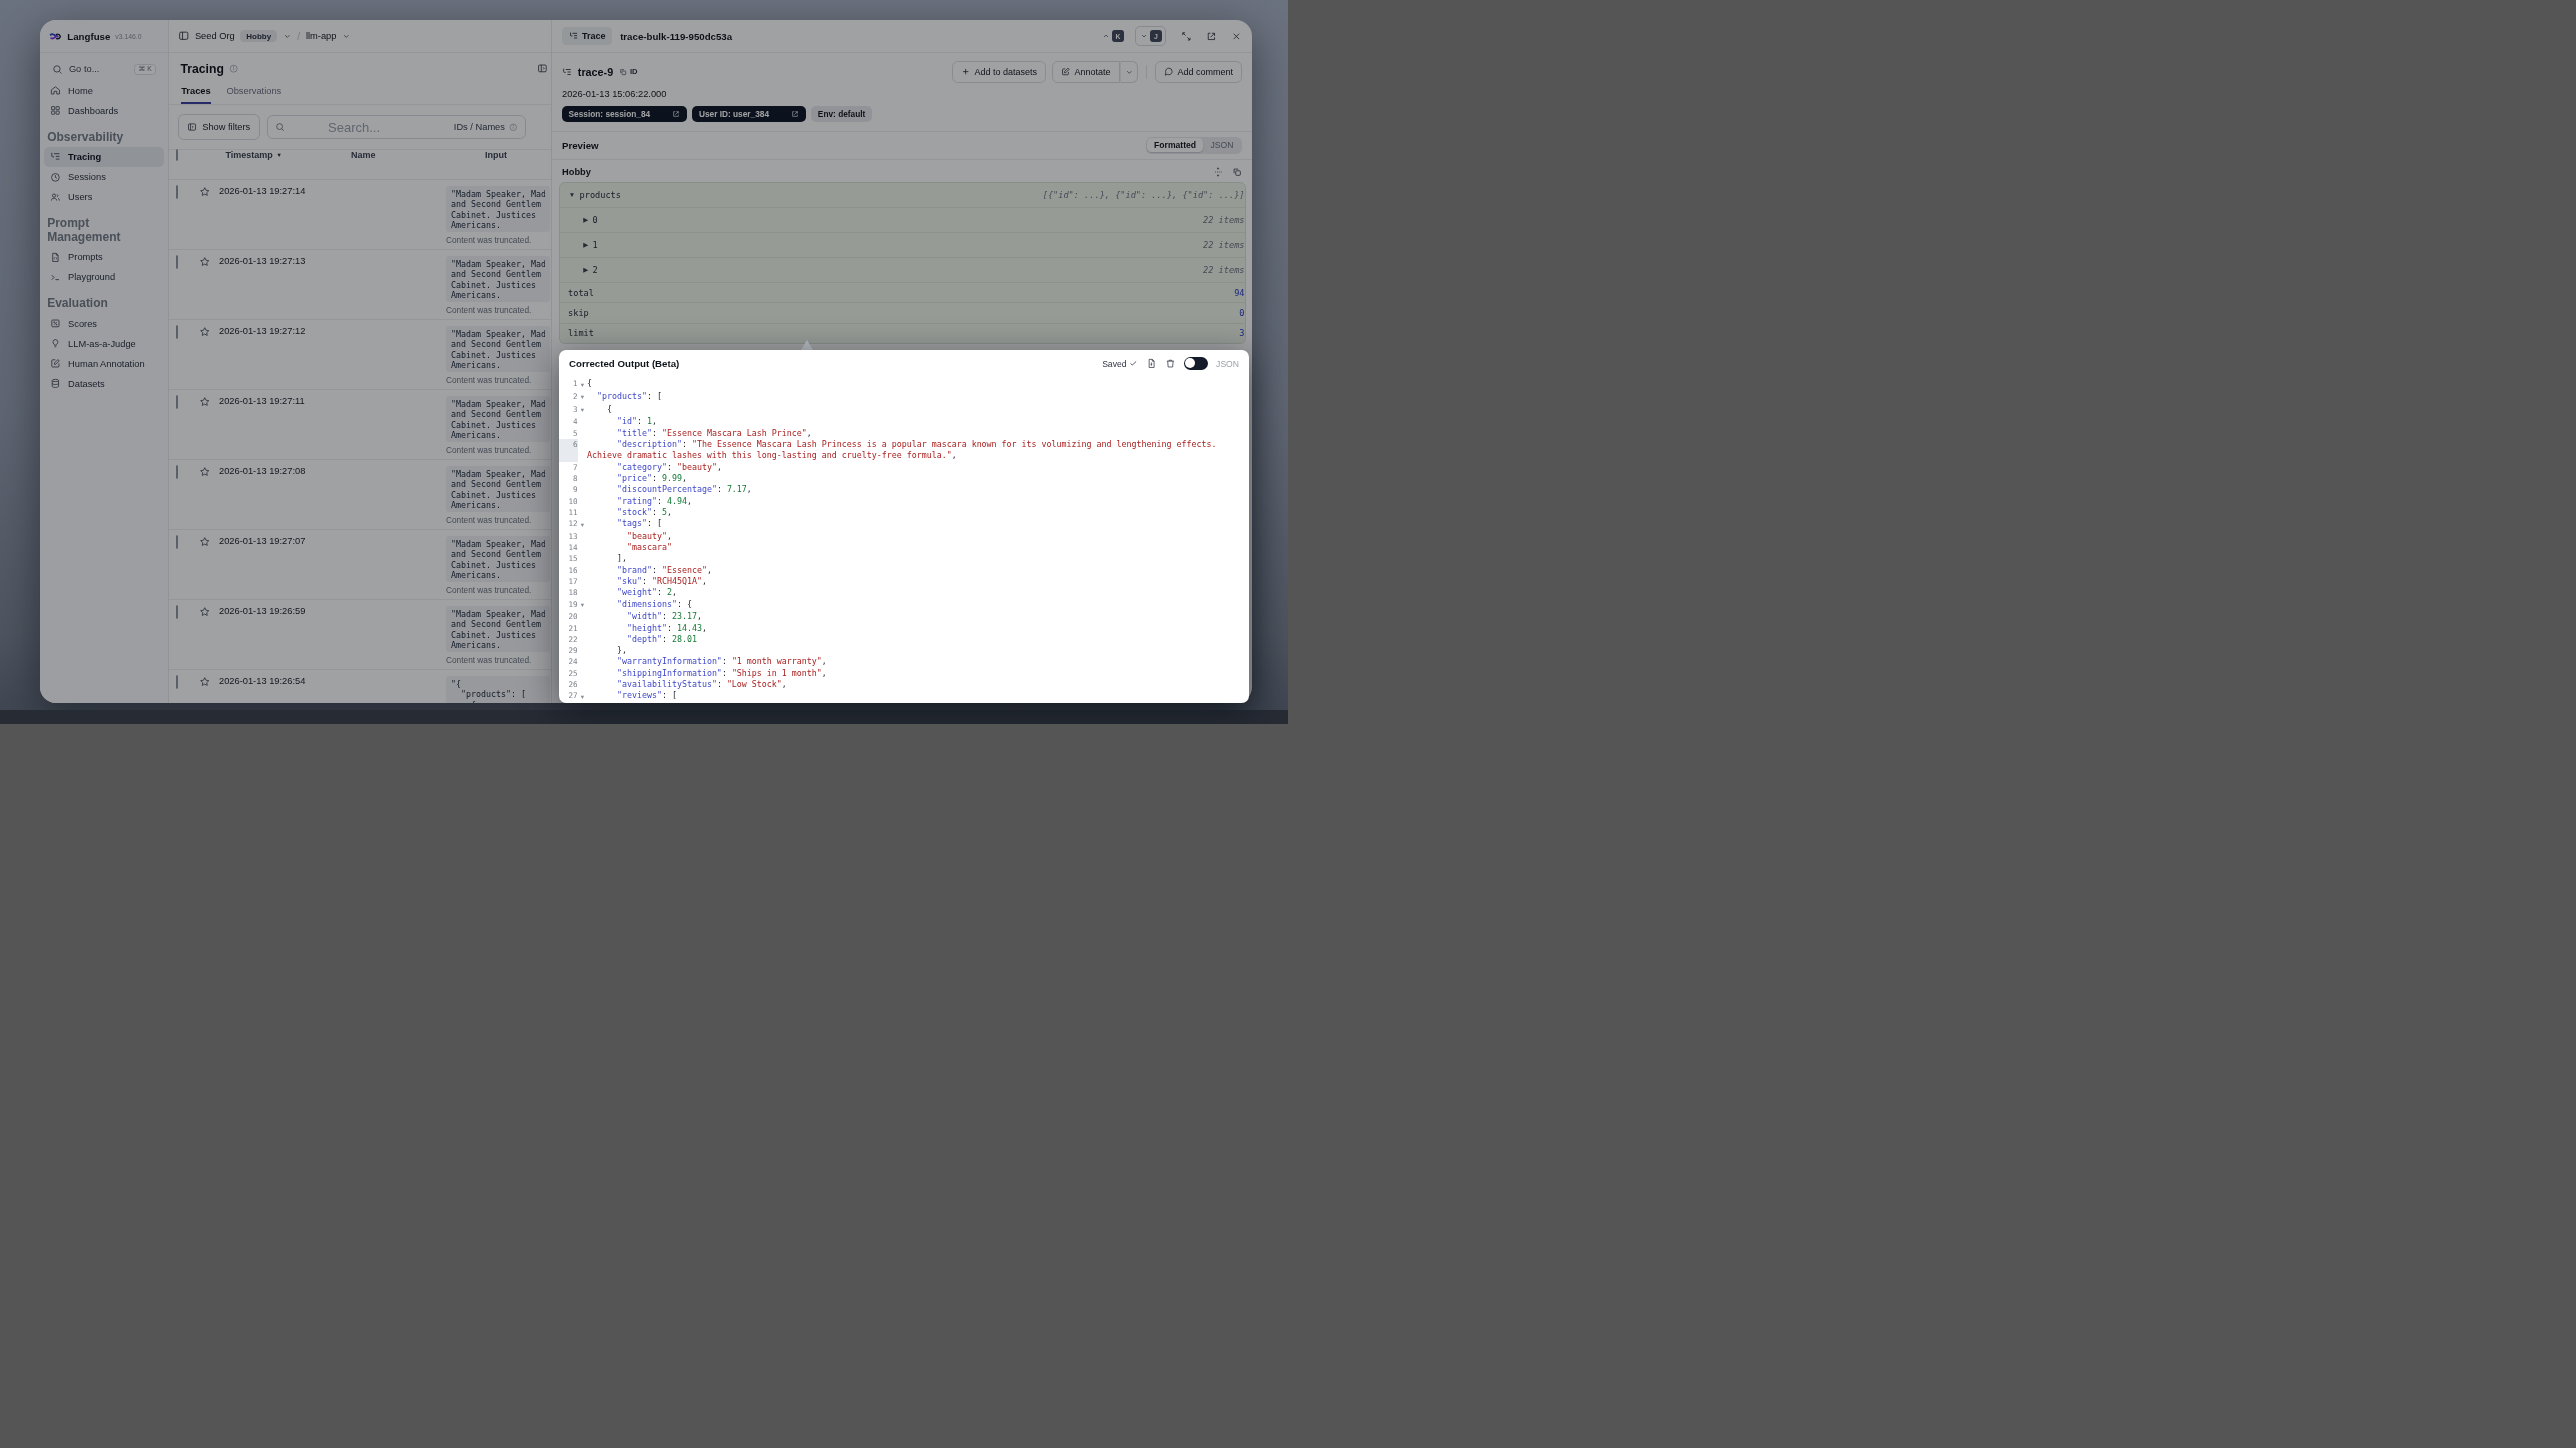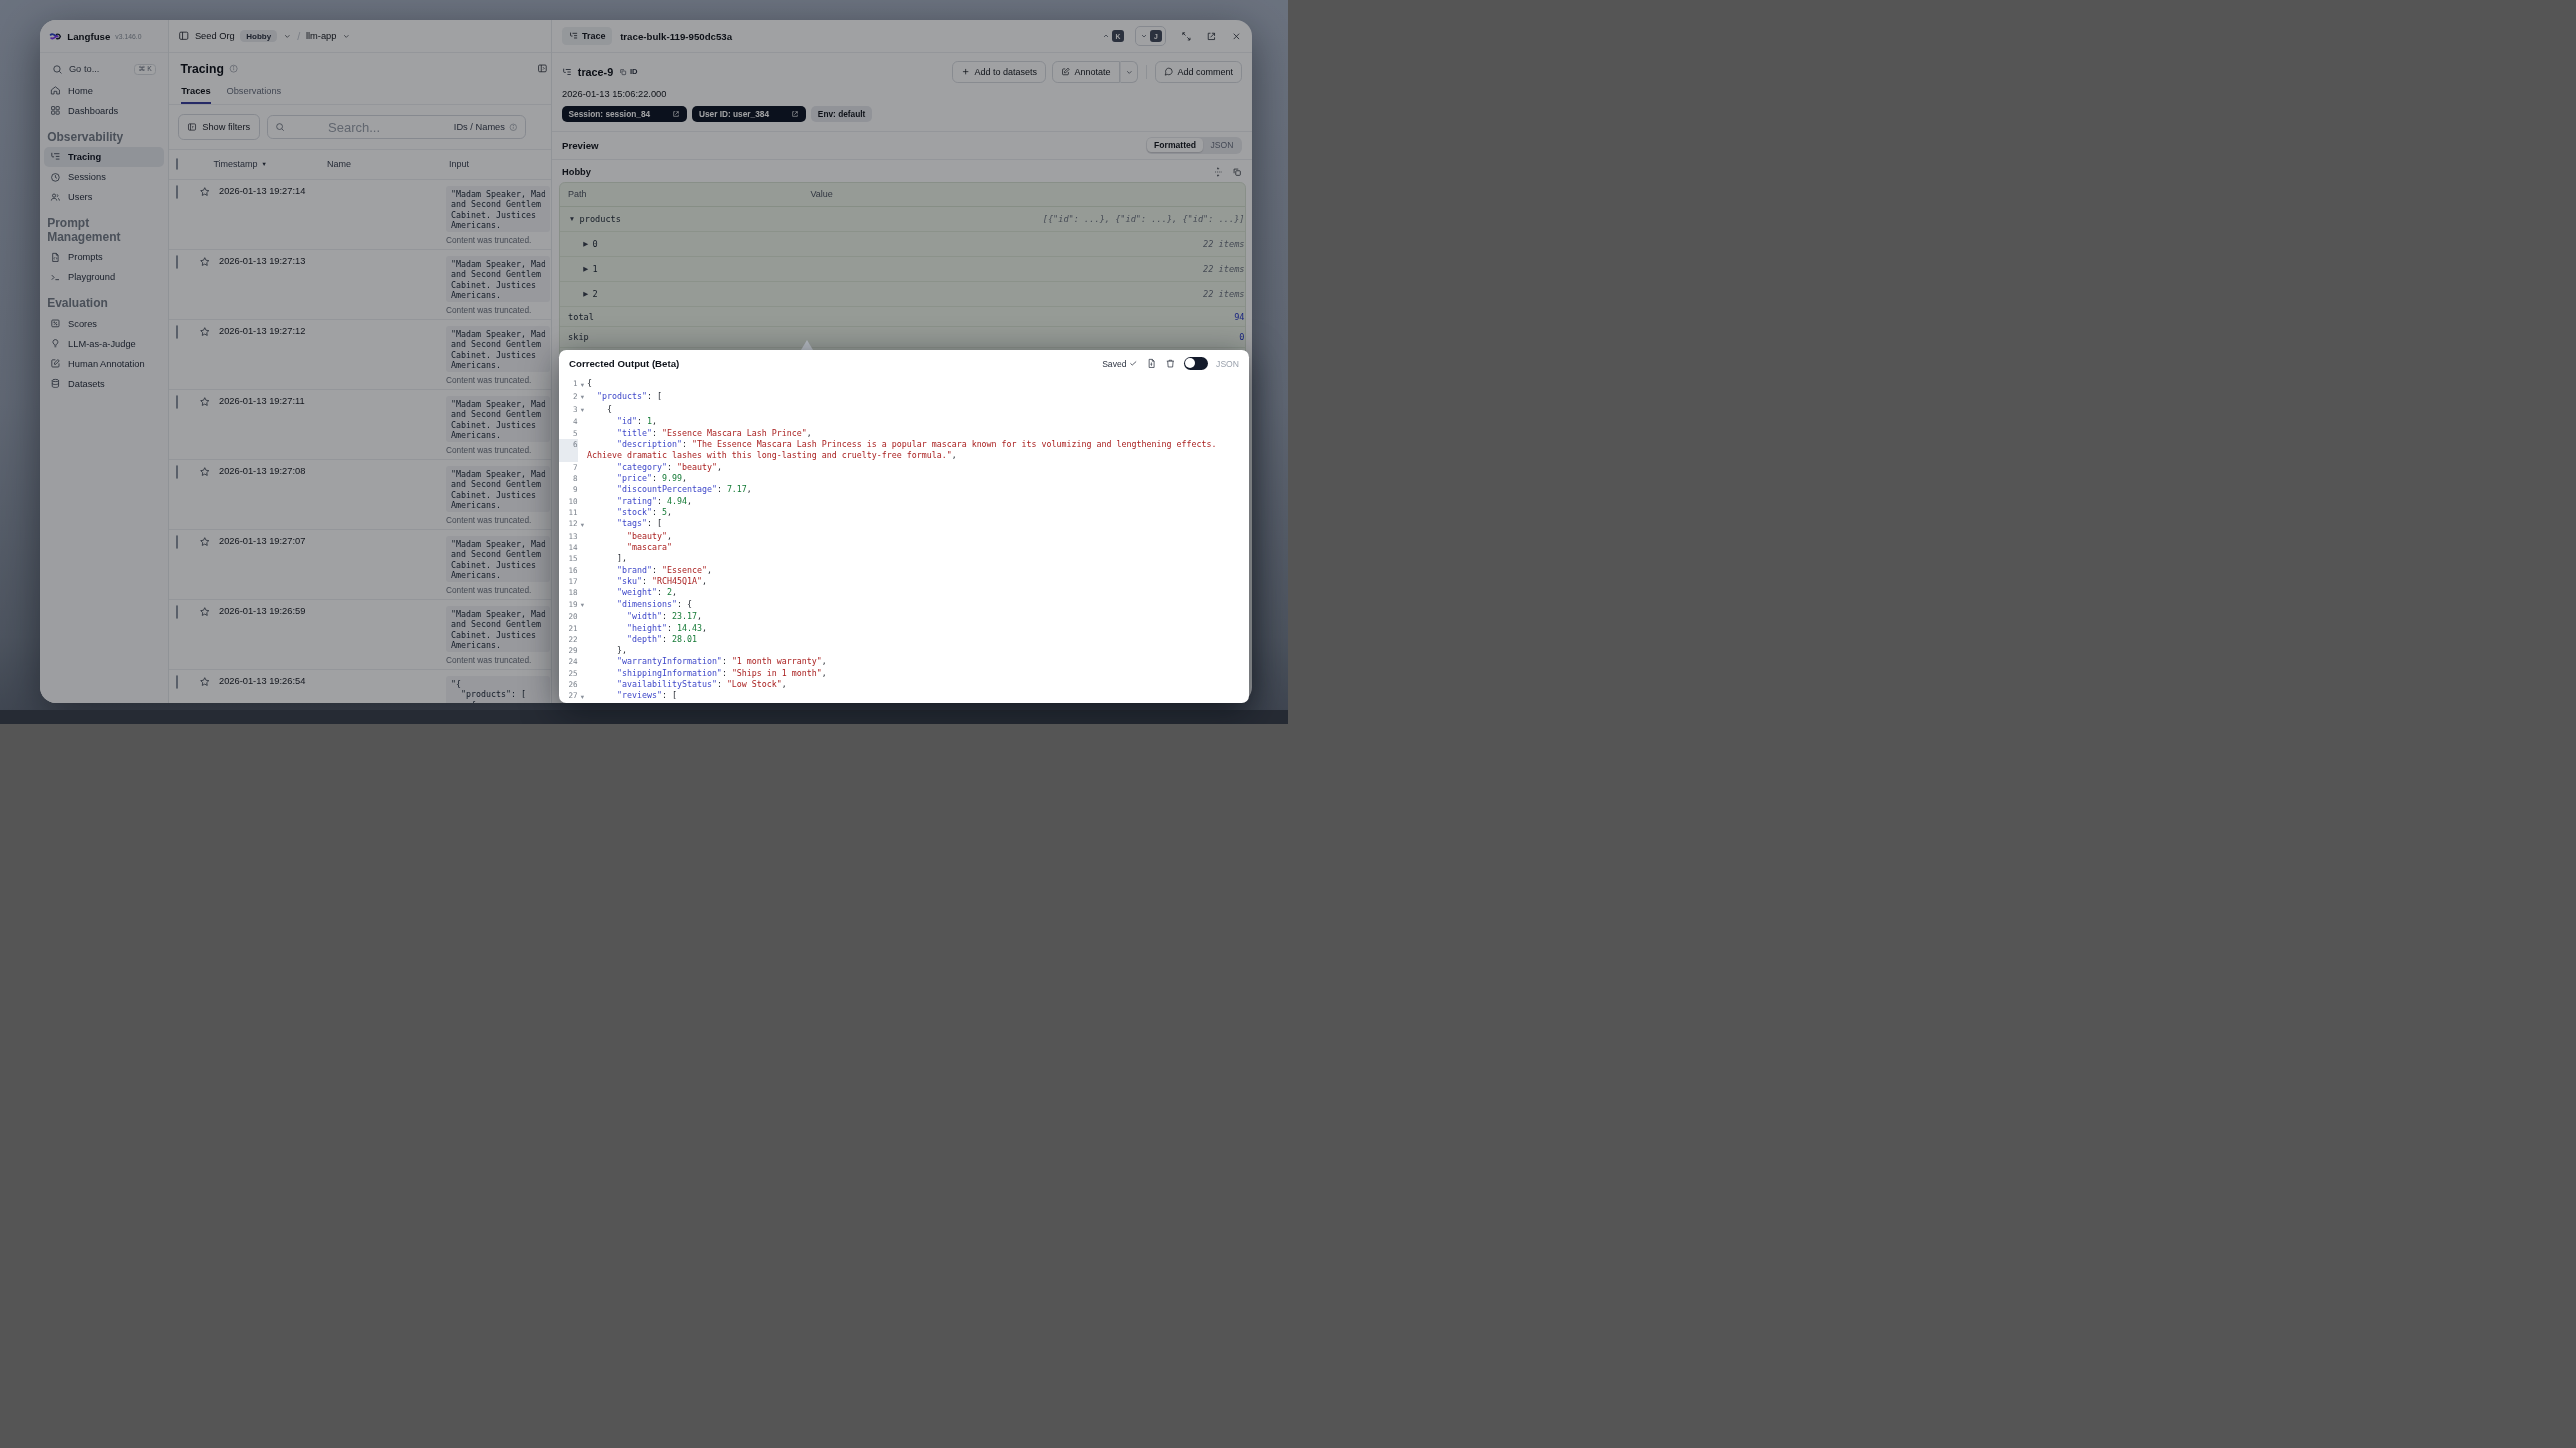--- a/index.html
+++ b/index.html
@@ -35,21 +35,21 @@
   .page-head{padding:8.6px 11.5px 0;display:flex;align-items:center;gap:5px;}
   .page-title{font-size:12.2px;font-weight:700;color:#0f131b;}
   .tabs{display:flex;gap:14.4px;padding:7.2px 11.5px 0;border-bottom:0.7px solid #eceef1;}
   .tab{font-size:9.3px;color:#6a7180;padding:2.9px 0.7px 6.5px;border-bottom:2.2px solid transparent;}
   .tab.active{color:#12151c;font-weight:700;border-bottom-color:#3a3f9d;}
   .filter-row{display:flex;gap:7.2px;padding:8.6px 8.6px;align-items:center;}
   .btn-filters{display:flex;gap:5px;align-items:center;border:0.7px solid #d6d9df;border-radius:5.8px;height:24.5px;padding:0 8.6px;font-size:9.3px;color:#1b1f28;background:#fff;white-space:nowrap;}
   .searchbox{flex:1;max-width:259px;display:flex;align-items:center;gap:5.8px;border:0.7px solid #d6d9df;border-radius:5.8px;height:24.5px;padding:0 7.2px;box-sizing:border-box;}
   .search-ph{color:#9aa1ac;font-size:13px;flex:1;margin-left:37px;}
   .search-hint{color:#394050;font-size:9.3px;display:flex;gap:4.3px;align-items:center;white-space:nowrap;}
-  .thead{display:flex;align-items:center;height:29px;flex:none;border-top:0.7px solid #eceef1;border-bottom:0.7px solid #eceef1;font-size:9px;color:#3c4353;font-weight:400;}
+  .thead{display:flex;align-items:flex-start;height:29px;flex:none;border-top:0.7px solid #eceef1;border-bottom:0.7px solid #eceef1;font-size:9px;color:#3c4353;font-weight:700;gap:12px;}
   .hc-check{width:30px;padding-left:7.2px;box-sizing:border-box;}
   .hc-ts{width:128px;padding-left:14.4px;box-sizing:border-box;display:flex;gap:3.6px;align-items:center;}
   .hc-name{width:122px;}
   .hc-input{flex:1;}
   .sortglyph{font-size:5.8px;color:#2a3140;}
   .rows{flex:1;overflow:hidden;}
   .trow{display:flex;height:70px;box-sizing:border-box;border-bottom:0.7px solid #eceef1;padding-top:6.5px;}
   .c-check{width:30px;padding-left:7.2px;box-sizing:border-box;}
   .checkbox{width:10.8px;height:10.8px;border:1.1px solid #8f97a4;border-radius:3.2px;margin-top:1.4px;}
   .c-star{width:20px;color:#3e4554;}
@@ -651,24 +651,20 @@
           </span>
         <span class="oicon">
             <svg viewBox="0 0 24 24" fill="none" stroke="currentColor" stroke-width="1.8">
               <rect x="9" y="9" width="11" height="11" rx="2"></rect>
               <path d="M5 15V5h10"></path>
             </svg>
           </span>
       </div>
 
       <div class="out-table">
-        <div class="ot-head">
-          <span class="ot-pathcol">Path</span>
-          <span class="ot-val">Value</span>
-        </div>
         <div id="out-rows">
             <div class="ot-row tall">
               <span class="ot-path" style="padding-left: 8.6px;">
                 <span class="ot-chev">▼</span>
                 <span>products</span>
               </span>
               <span class="ot-val val-preview">[{"id": ...}, {"id": ...}, {"id": ...}]</span>
             </div>
             <div class="ot-row tall">
               <span class="ot-path" style="padding-left: 21.6px;">

